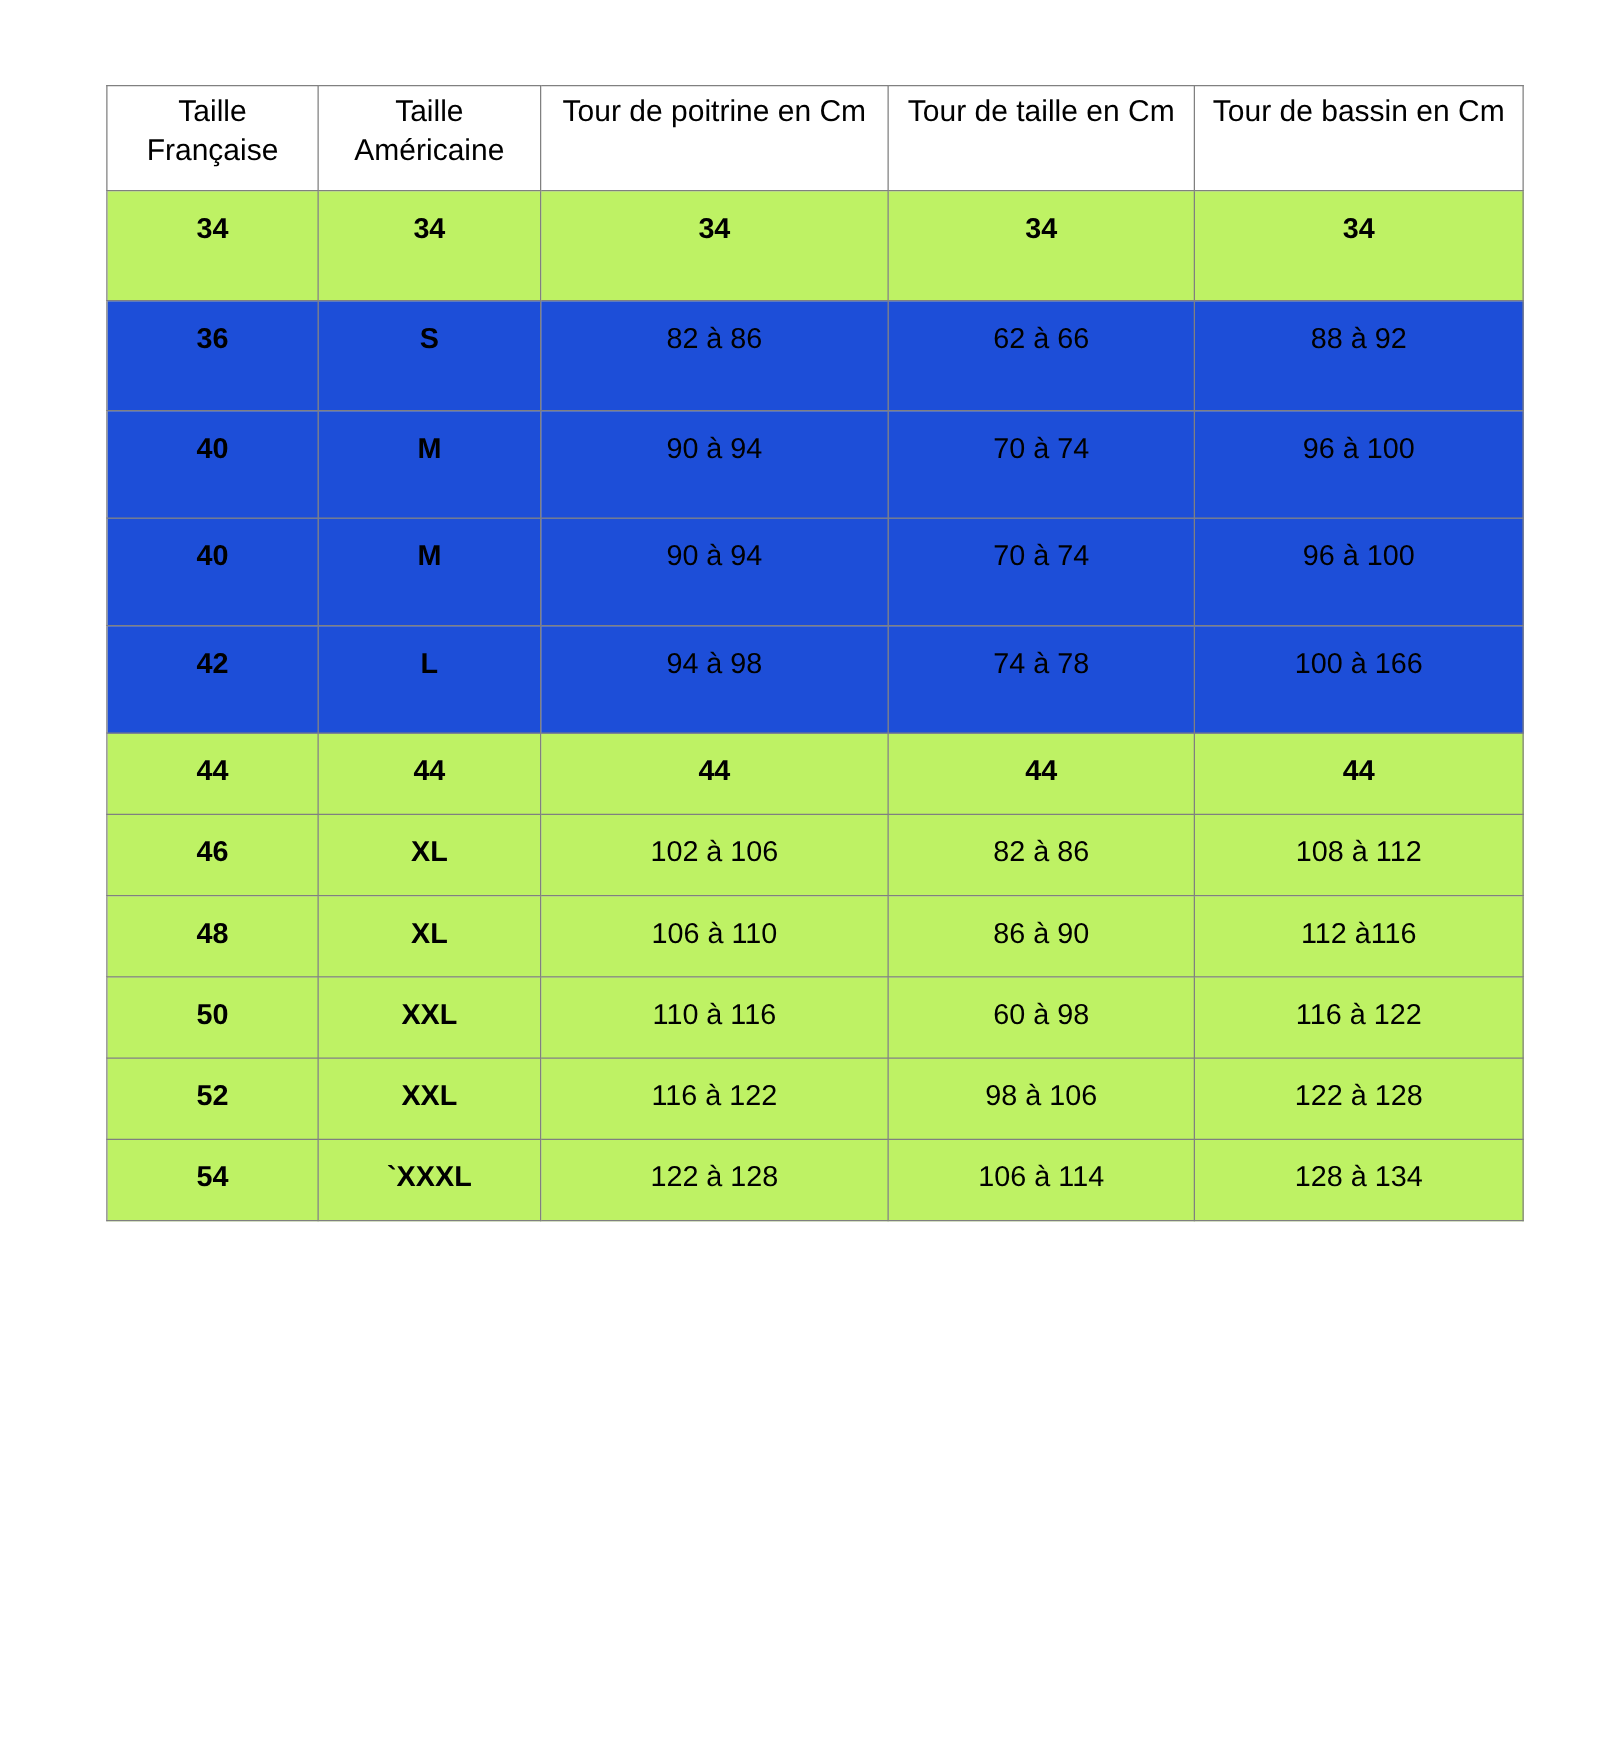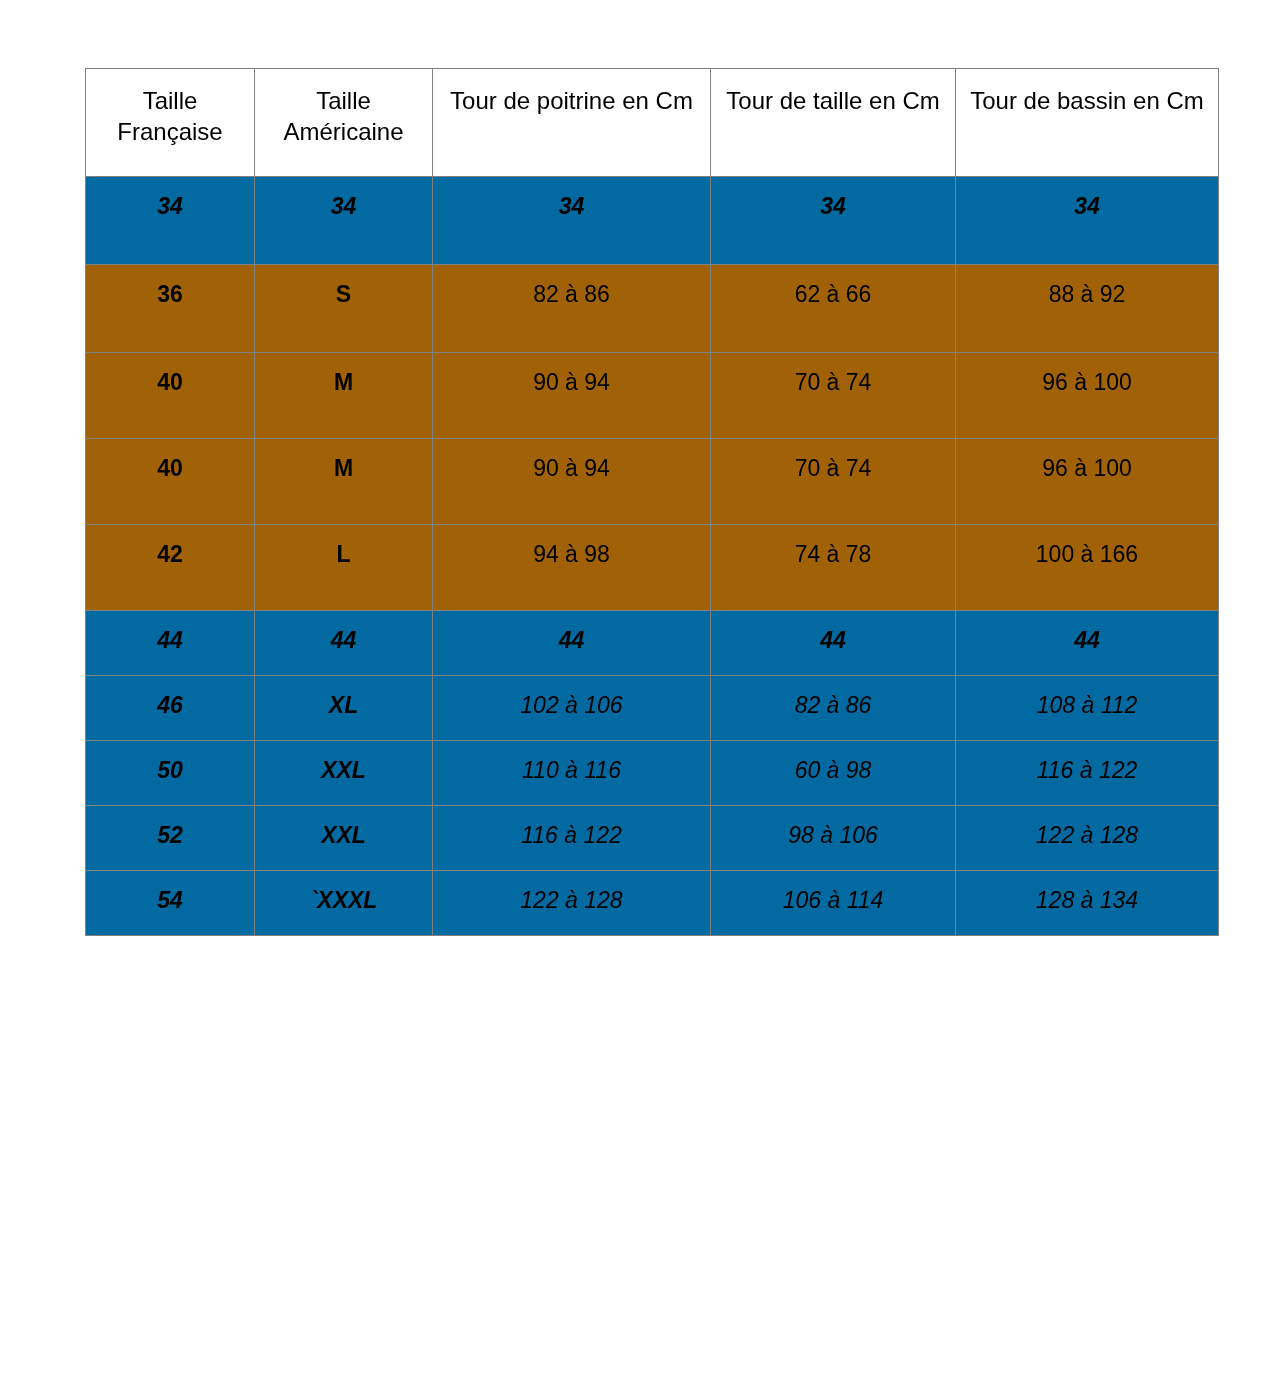--- a/index.html
+++ b/index.html
@@ -33,40 +33,40 @@
   #size-table th,
   #size-table td {
     border: 1px solid #808080;
     text-align: center;
     vertical-align: top;
     padding: 0;
   }
 
   
   #size-table thead th {
-    height: 108px;
+    height: 84px;
     background: #ffffff;
     font-weight: normal;
     font-size: 24px;
     line-height: 1.30;
-    padding: 16px 6px 0 6px;
+    padding: 5px 6px 0 6px;
     box-sizing: border-box;
     white-space: normal;
   }
 
   
   #size-table tbody td {
     box-sizing: border-box;
     font-size: 23px;
     line-height: 1.1;
     padding: 17px 4px 0 4px;
   }
 
-  #size-table tbody tr.band-red td { background: #0369a1; font-style: italic; }
-  #size-table tbody tr.band-green td { background: #a16207; }
+  #size-table tbody tr.band-red td { background: #bef264; }
+  #size-table tbody tr.band-green td { background: #1d4ed8; }
 
   #size-table tbody tr.h-tall td { height: 88px; }
   #size-table tbody tr.h-mid  td { height: 86px; }
   #size-table tbody tr.h-red  td { height: 65px; }
 
   
   td.strong, th.strong { font-weight: bold; }
   td.plain { font-weight: normal; }
 </style>
 </head>
@@ -133,20 +133,27 @@
         <td class="strong">44</td>
       </tr>
       <tr class="band-red h-red">
         <td class="strong">46</td>
         <td class="strong">XL</td>
         <td class="plain">102 à 106</td>
         <td class="plain">82 à 86</td>
         <td class="plain">108 à 112</td>
       </tr>
       <tr class="band-red h-red">
+        <td class="strong">48</td>
+        <td class="strong">XL</td>
+        <td class="plain">106 à 110</td>
+        <td class="plain">86 à 90</td>
+        <td class="plain">112 à116</td>
+      </tr>
+      <tr class="band-red h-red">
         <td class="strong">50</td>
         <td class="strong">XXL</td>
         <td class="plain">110 à 116</td>
         <td class="plain">60 à 98</td>
         <td class="plain">116 à 122</td>
       </tr>
       <tr class="band-red h-red">
         <td class="strong">52</td>
         <td class="strong">XXL</td>
         <td class="plain">116 à 122</td>

